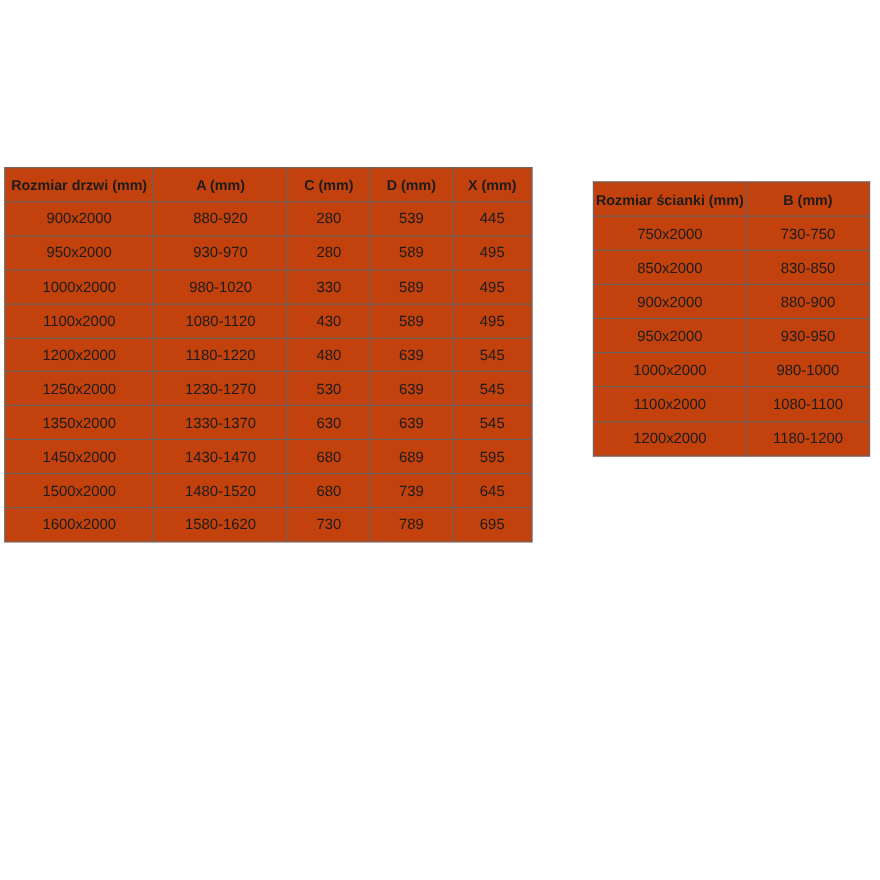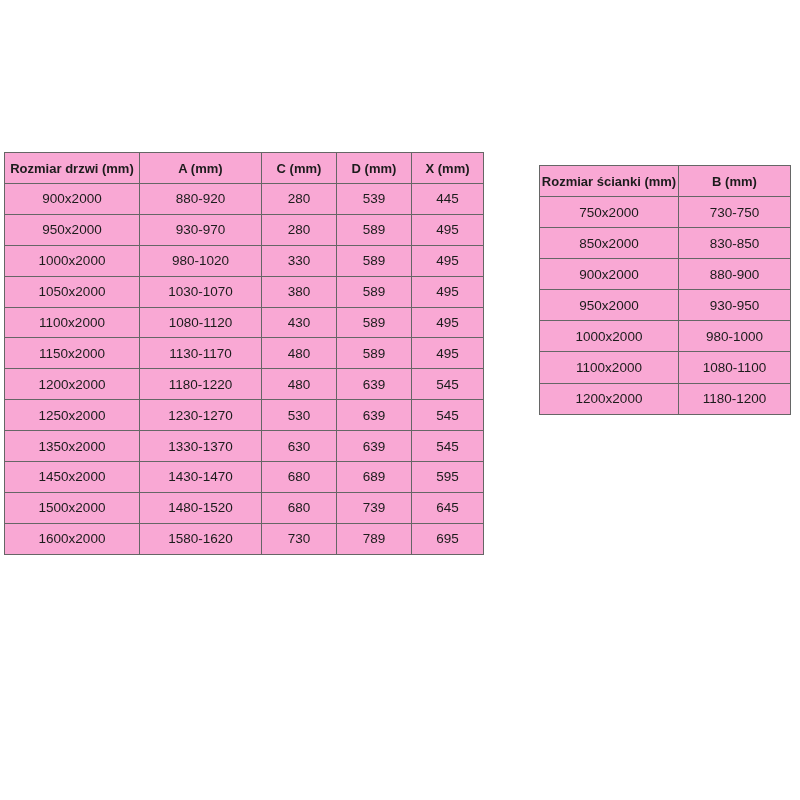--- a/index.html
+++ b/index.html
@@ -8,21 +8,21 @@
     height: 800px;
     background: #ffffff;
     font-family: "Liberation Sans", sans-serif;
   }
   body { position: relative; overflow: hidden; }
 
   .spec-table {
     position: absolute;
     border-collapse: collapse;
     table-layout: fixed;
-    background: #f9a8d4;
+    background: #c2410c;
   }
   .spec-table th, .spec-table td {
     border: 1px solid #666666;
     text-align: center;
     vertical-align: middle;
     color: #1c1c1c;
     overflow: hidden;
     white-space: nowrap;
   }
   .spec-table th {
@@ -77,37 +77,23 @@
         <td>495</td>
       </tr>
       <tr>
         <td>1000x2000</td>
         <td>980-1020</td>
         <td>330</td>
         <td>589</td>
         <td>495</td>
       </tr>
       <tr>
-        <td>1050x2000</td>
-        <td>1030-1070</td>
-        <td>380</td>
-        <td>589</td>
-        <td>495</td>
-      </tr>
-      <tr>
         <td>1100x2000</td>
         <td>1080-1120</td>
         <td>430</td>
-        <td>589</td>
-        <td>495</td>
-      </tr>
-      <tr>
-        <td>1150x2000</td>
-        <td>1130-1170</td>
-        <td>480</td>
         <td>589</td>
         <td>495</td>
       </tr>
       <tr>
         <td>1200x2000</td>
         <td>1180-1220</td>
         <td>480</td>
         <td>639</td>
         <td>545</td>
       </tr>

